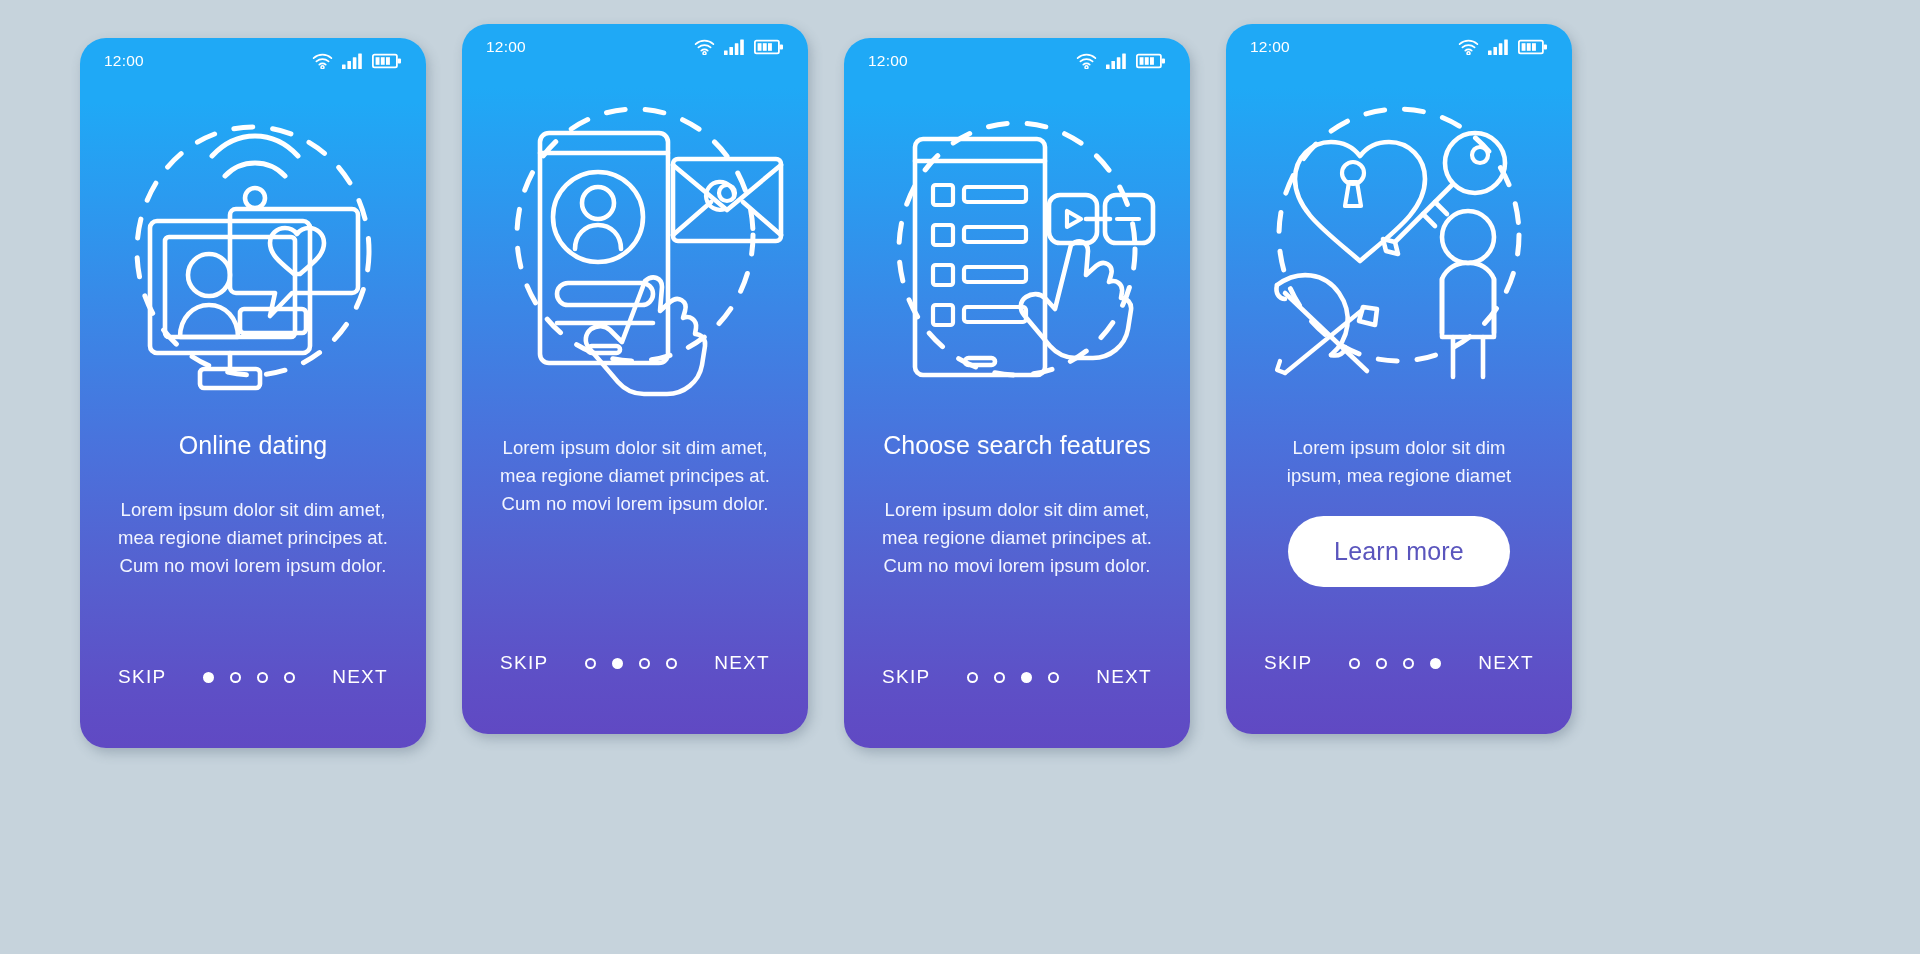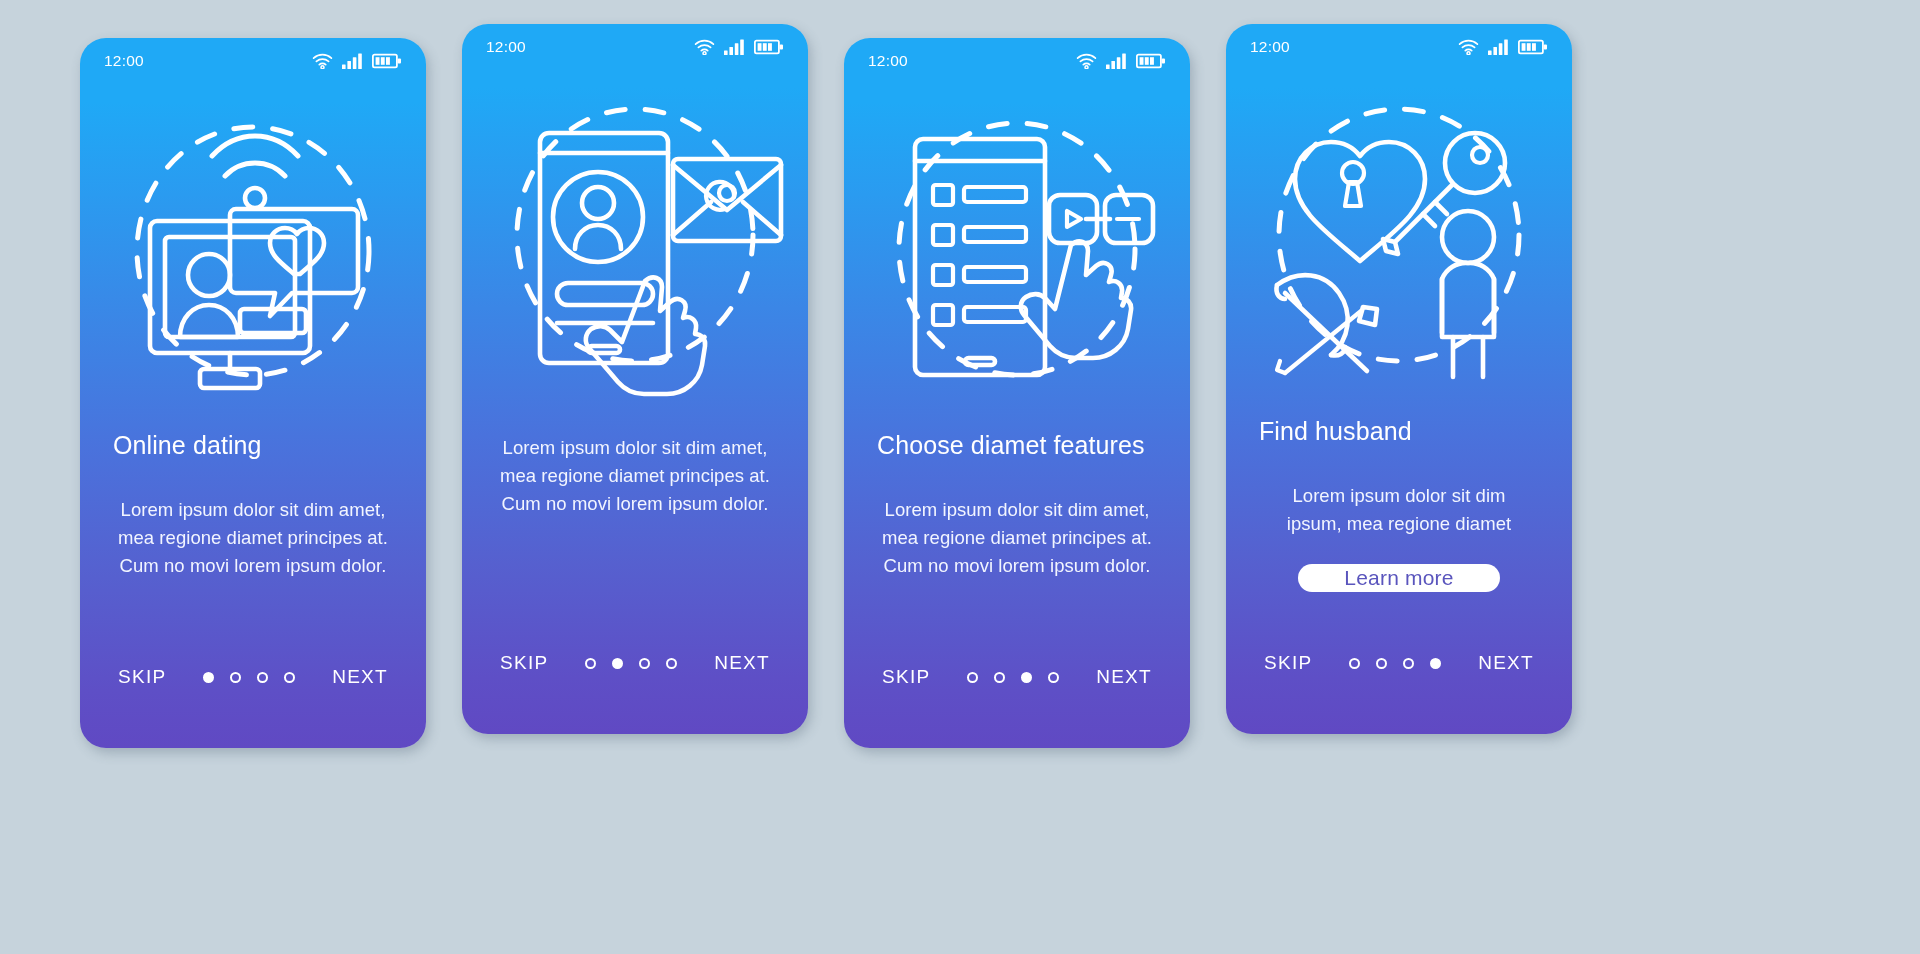--- a/index.html
+++ b/index.html
@@ -51,21 +51,21 @@
     align-items:center;
     justify-content:center;
   }
   .art-wrap svg { display:block; overflow:visible; }
 
   
   .title {
     color:#ffffff;
     font-size:25px;
     font-weight:400;
-    text-align:left;
+    text-align:center;
     line-height:1.26;
     letter-spacing:.1px;
     width:280px;
     margin-top:16px;
   }
   .body {
     color:#f2f5ff;
     font-size:18.5px;
     font-weight:400;
     text-align:center;
@@ -74,22 +74,22 @@
     margin-top:34px;
     letter-spacing:.05px;
   }
   .cta {
     margin-top:26px;
     background:#ffffff;
     color:#5a55bd;
     border:none;
     border-radius:40px;
     font-family:"Liberation Sans", sans-serif;
-    font-size:21px;
-    padding:2px 46px;
+    font-size:25px;
+    padding:21px 46px;
     cursor:pointer;
     letter-spacing:.2px;
   }
 
   
   .nav {
     margin-top:auto;
     margin-bottom:58px;
     width:100%;
     padding:0 38px;
@@ -318,21 +318,21 @@
         <rect x="182" y="96" width="48" height="48" rx="11"></rect>
         <path d="M219 120h24"></path>
         <rect x="238" y="96" width="48" height="48" rx="11"></rect>
         <path d="M214 120l-14-8v16z" stroke-width="4.2"></path>
         <path d="M250 120h22" stroke-width="4.2"></path>
 
         <path d="M204 146c8-7 17-3 17 6l-2 24 10-9c8-7 18-1 15 9l-2 7c7-3 14 2 13 10l-1 6c6 0 11 5 10 12l-3 19c-3 17-18 29-35 29h-17c-10 0-19-4-26-12l-26-31c-5-6-4-14 2-18 6-4 14-4 19 1l10 11z"></path>
       </svg>
     </div>
 
-    <div class="title">Choose diamet features</div>
+    <div class="title">Choose search features</div>
     <div class="body">Lorem ipsum dolor sit dim amet, mea regione diamet principes at. Cum no movi lorem ipsum dolor.</div>
 
     <div class="nav">
       <button class="navbtn">SKIP</button>
       <span class="dots">
         <span class="dot"></span>
         <span class="dot"></span>
         <span class="dot on"></span>
         <span class="dot"></span>
       </span>
@@ -394,21 +394,20 @@
         <path d="M114 222l14 2-2 16-16-4z"></path>
         <path d="M36 288l-8-3 3-9" stroke-width="4.2"></path>
 
         <circle cx="219" cy="152" r="26"></circle>
         <path d="M193 194a26 26 0 0 1 26-16 26 26 0 0 1 26 16v58h-52z"></path>
         <path d="M193 194v54M245 194v54"></path>
         <path d="M204 252v40M234 252v40"></path>
       </svg>
     </div>
 
-    <div class="title">Find husband</div>
     <div class="body">Lorem ipsum dolor sit dim ipsum, mea regione diamet</div>
     <button class="cta">Learn more</button>
 
     <div class="nav">
       <button class="navbtn">SKIP</button>
       <span class="dots">
         <span class="dot"></span>
         <span class="dot"></span>
         <span class="dot"></span>
         <span class="dot on"></span>

